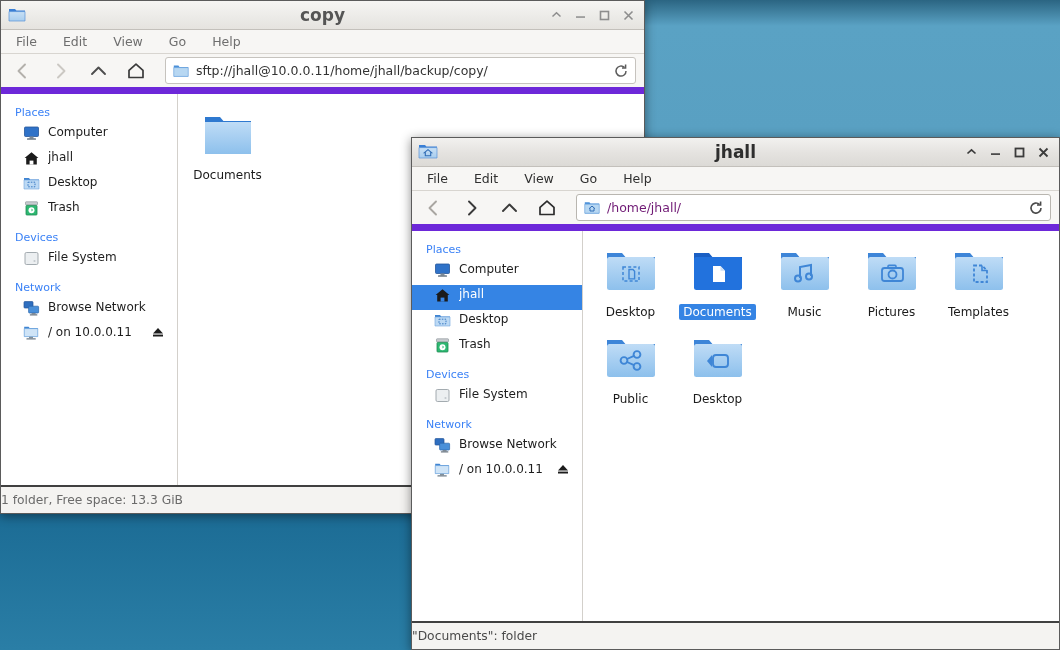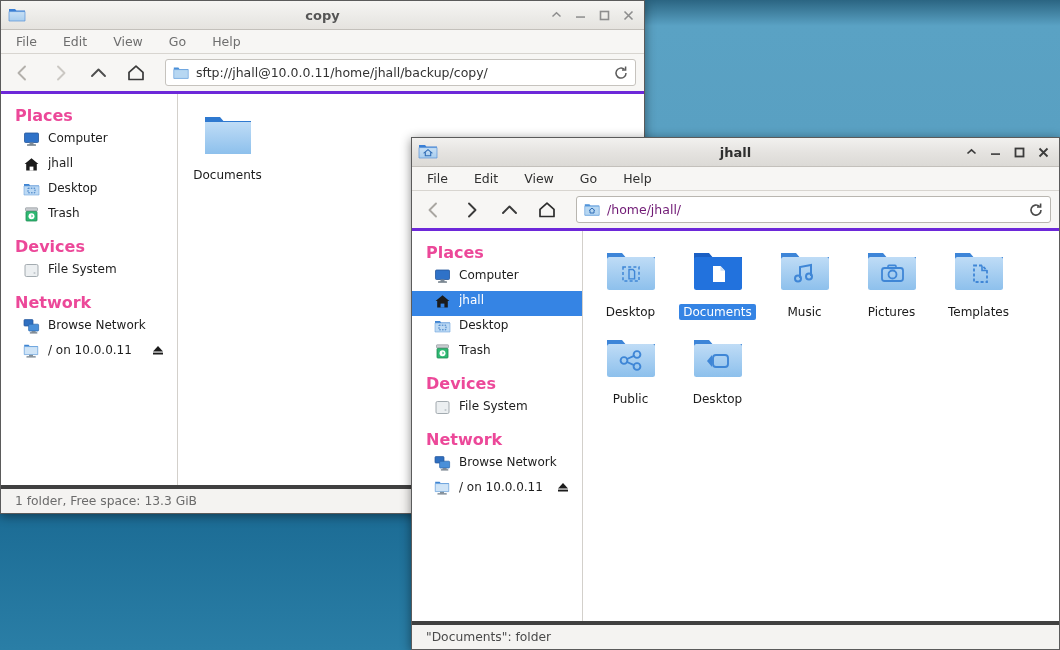--- a/index.html
+++ b/index.html
@@ -32,21 +32,21 @@
     background: linear-gradient(180deg,#f2f1ef 0%, #e4e2df 55%, #dcdad6 100%);
     border-bottom: 1px solid #c3c0bb;
     position: relative;
   }
   .window.inactive .titlebar {
     background: linear-gradient(180deg,#f6f5f3 0%, #ecebe8 55%, #e5e3df 100%);
   }
   .win-icon { width: 22px; height: 20px; flex: 0 0 22px; position: relative; }
   .title-text {
     position: absolute; left: 0; right: 0; text-align: center;
-    font-size: 13px; font-weight: bold; color: #2e2e2e;
+    font-size: 17px; font-weight: bold; color: #2e2e2e;
     pointer-events: none;
   }
   .window.inactive .title-text { color: #555; font-weight: bold; }
   .winbtns {
     margin-left: auto; display: flex; align-items: center; gap: 11px;
     z-index: 2; padding-right: 3px;
   }
   .winbtn {
     width: 13px; height: 14px; position: relative; cursor: pointer;
     display: flex; align-items: center; justify-content: center;
@@ -67,21 +67,21 @@
     padding: 2px 9px; cursor: default; border-radius: 2px;
   }
   .window.inactive .menuitem { color: #6e6e6e; }
 
   
   .toolbar {
     height: 40px; flex: 0 0 40px;
     display: flex; align-items: center;
     padding: 0 8px 0 6px; gap: 8px;
     background: #f7f6f4;
-    border-bottom: 3px solid #6d28d9;
+    border-bottom: 7px solid #6d28d9;
   }
   .navbtn {
     width: 30px; height: 30px; display: flex;
     align-items: center; justify-content: center;
     cursor: pointer; border-radius: 3px;
   }
   .navbtn svg { display: block; }
   .pathentry {
     flex: 1 1 auto; height: 27px; margin-left: 6px;
     background: #ffffff; border: 1px solid #b9b6b0; border-radius: 3px;
@@ -95,21 +95,21 @@
   
   .winbody { flex: 1 1 auto; display: flex; min-height: 0; background: #fff; }
   .sidebar {
     background: #ffffff;
     border-right: 1px solid #d3d0cb;
     padding-top: 9px;
     overflow: hidden;
     flex: 0 0 auto;
   }
   .side-head {
-    font-size: 16px; font-weight: bold; color: #ec4899;
+    font-size: 11px; font-weight: normal; color: #3b82f6;
     padding: 3px 0 4px 14px;
   }
   .side-item {
     display: flex; align-items: flex-start; gap: 8px;
     padding: 2px 6px 2px 22px; height: 25px; cursor: pointer;
     font-size: 12px; color: #1d1d1d;
   }
   .side-item.selected { background: #3584e4; color: #ffffff; }
   .side-item .sl { white-space: nowrap; overflow: hidden; }
   .side-ico { width: 17px; height: 17px; flex: 0 0 17px; position: relative; }
@@ -131,24 +131,23 @@
     margin-top: 5px; font-size: 12px; color: #1b1b1b;
     padding: 1px 4px; border-radius: 2px; max-width: 86px;
     white-space: nowrap; overflow: hidden; text-overflow: ellipsis;
   }
   .fileitem.selected .fi-label { background: #3584e4; color: #fff; }
 
   
   .statusbar {
     flex: 0 0 28px; height: 28px;
     display: flex; align-items: center;
-    padding-left: 14px;
     font-size: 12.3px; color: #4a4a4a;
     background: #f4f3f1;
-    border-top: 4px solid #404040;
+    border-top: 2px solid #404040;
   }
   .window.inactive .statusbar { color: #6b6b6b; }
   .window.inactive .statusbar .st { color:#6b6b6b; }
 </style>
 </head>
 <body>
 
 <div id="desktop">
 
   <div class="window inactive" id="w0" style="left:0px; top:0px; width:645px; height:514px;">

